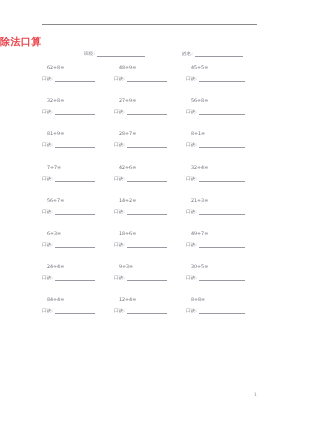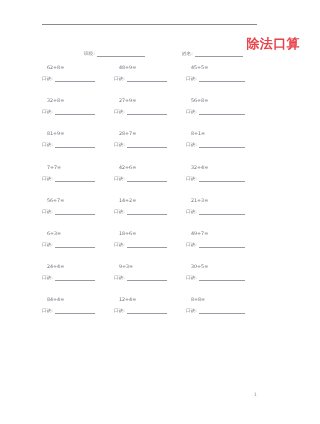--- a/index.html
+++ b/index.html
@@ -27,23 +27,23 @@
     top: 24px;
     width: 215px;
     height: 0;
     border-top: 1px solid #8a8a8a;
   }
   .title {
     position: absolute;
     left: 0;
     top: 35px;
     width: 300px;
-    text-align: right;
+    text-align: left;
     color: #e8424a;
-    font-size: 13px;
+    font-size: 10px;
     font-weight: bold;
     letter-spacing: 0.4px;
     font-family: "DejaVu Sans", "Liberation Sans", sans-serif;
   }
   .meta-row {
     position: absolute;
     left: 0;
     top: 51px;
     width: 300px;
     height: 10px;

